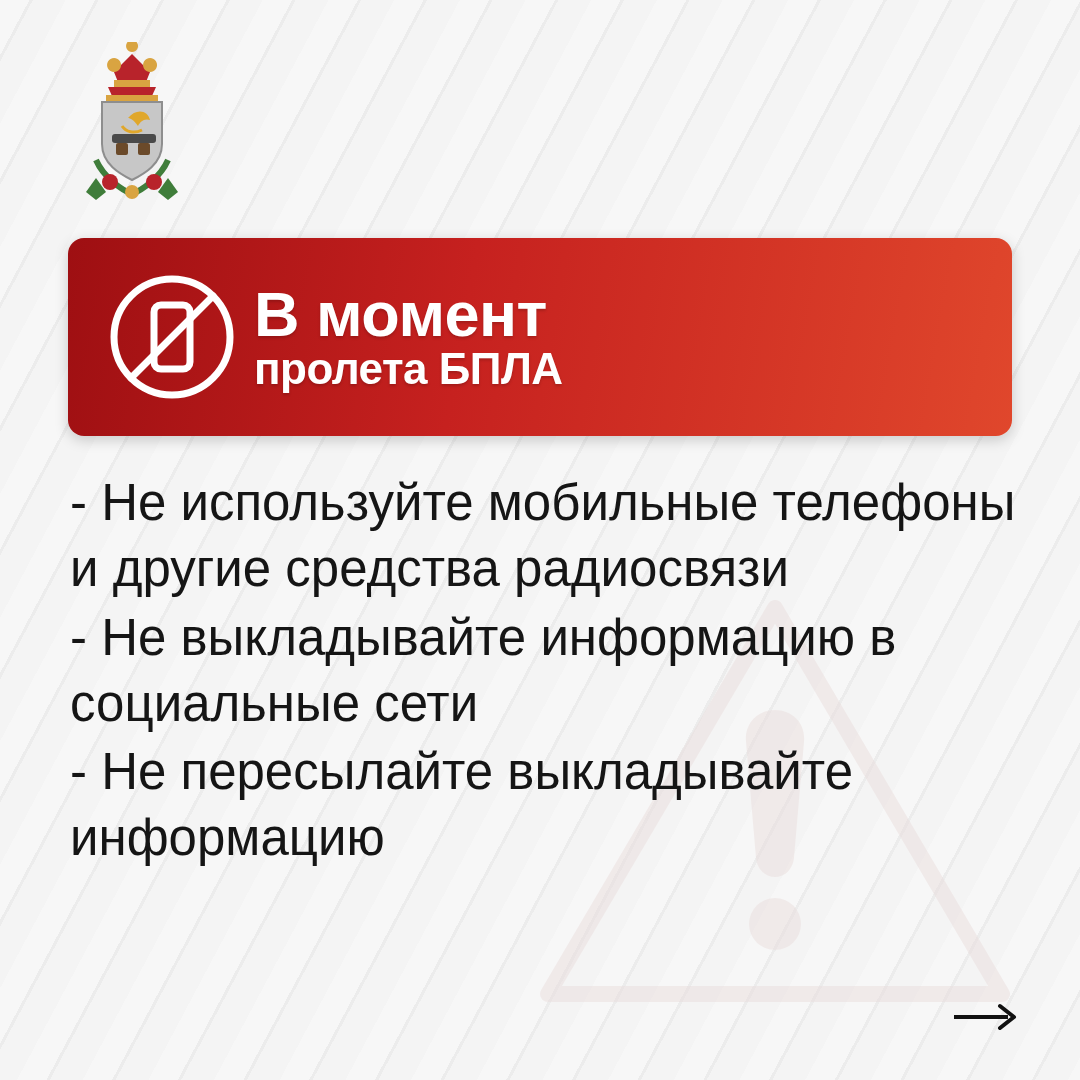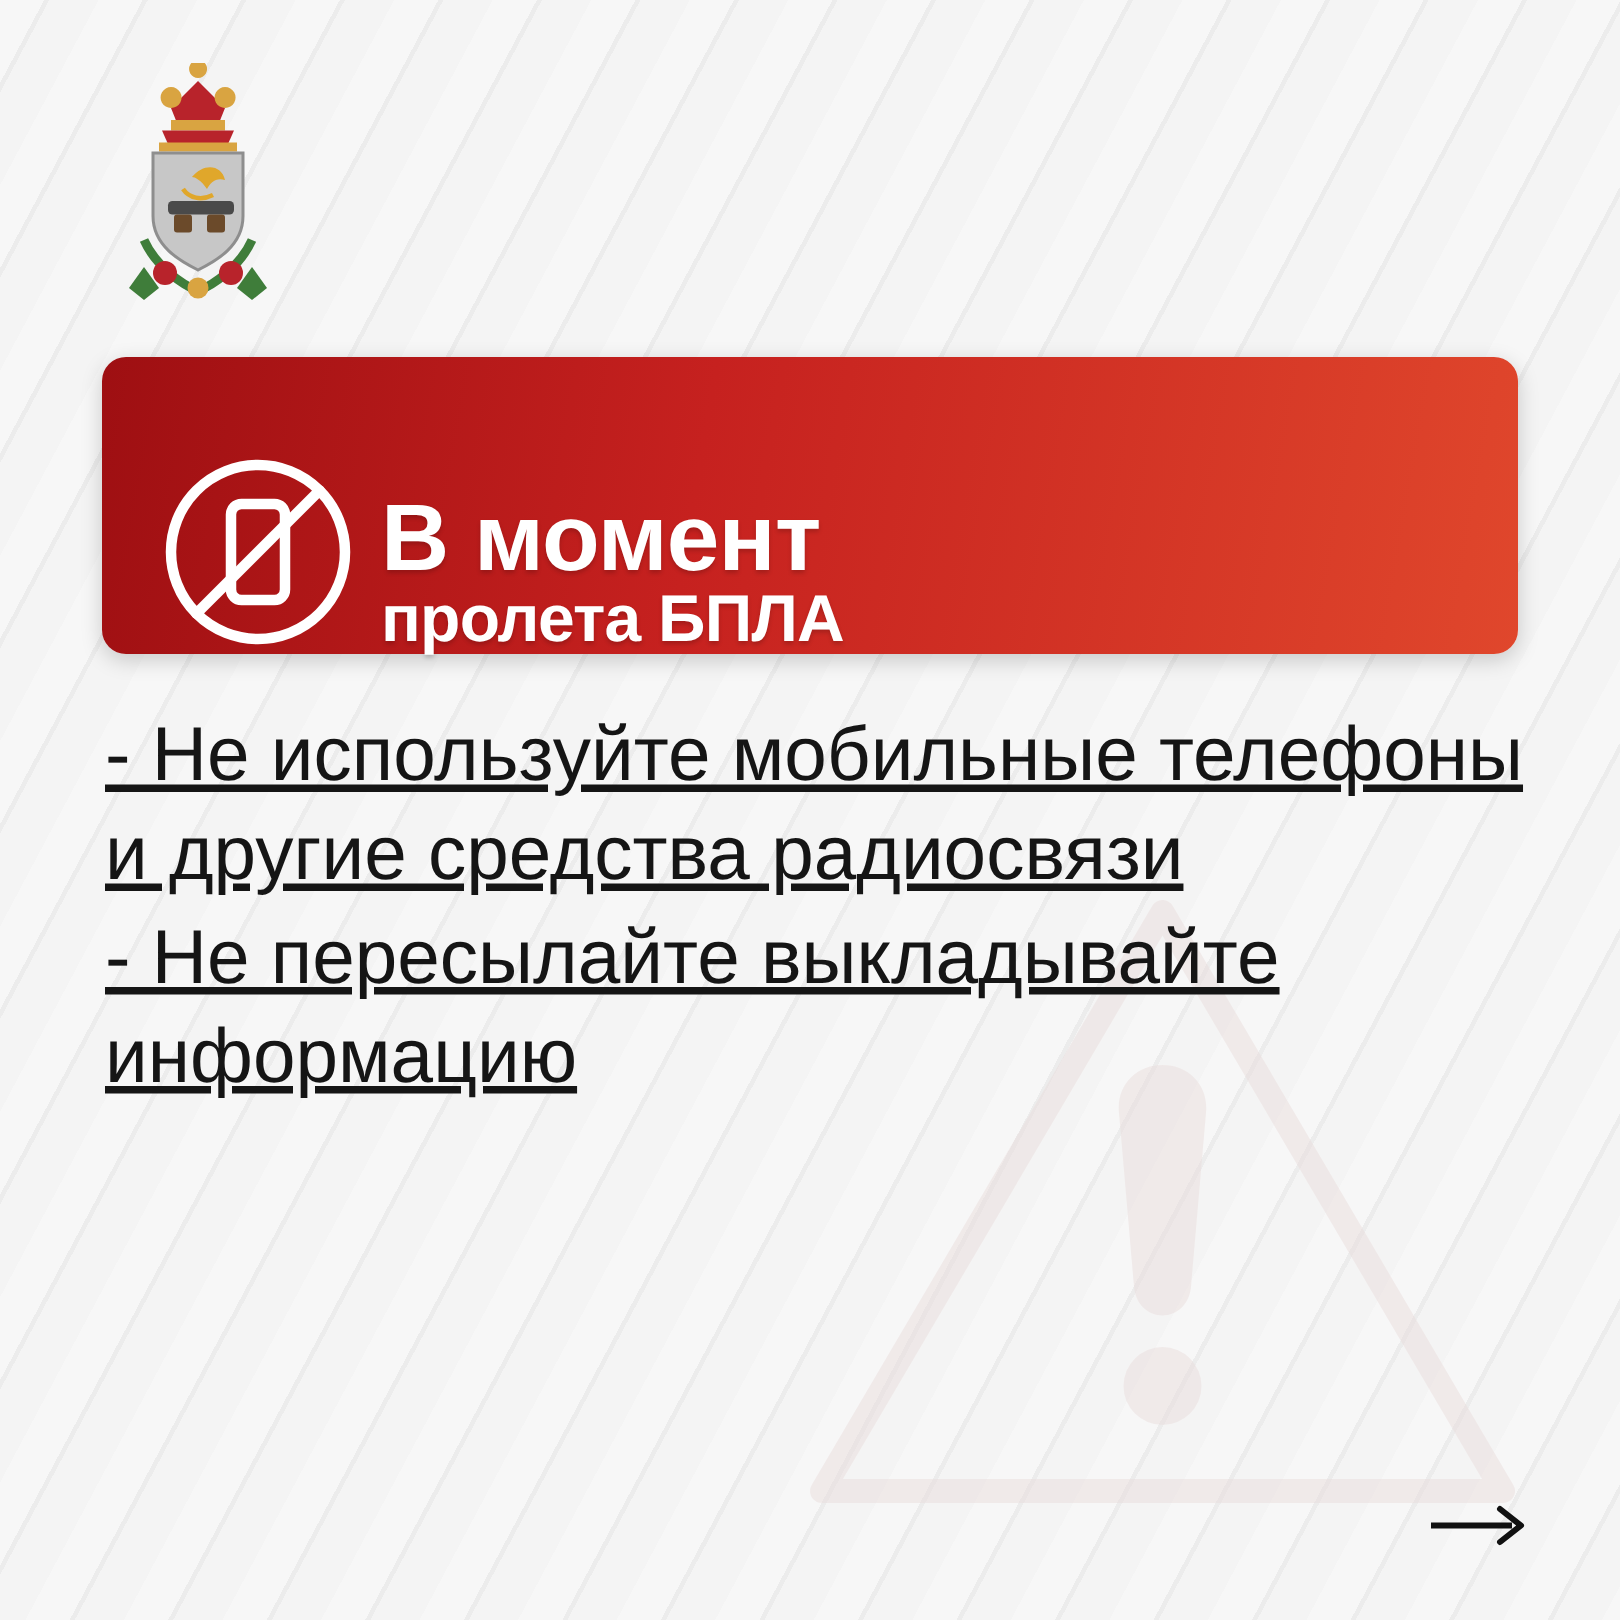--- a/index.html
+++ b/index.html
@@ -57,21 +57,21 @@
   .banner {
     position: absolute;
     left: 68px;
     top: 238px;
     width: 944px;
     height: 198px;
     border-radius: 16px;
     background: linear-gradient(100deg, #9e0f12 0%, #c6211f 42%, #e0472c 100%);
     box-shadow: 0 4px 14px rgba(0,0,0,0.18);
     display: flex;
-    align-items: flex-end;
+    align-items: center;
     box-sizing: border-box;
     padding: 0 26px 0 36px;
   }
   .banner-icon {
     flex: 0 0 auto;
     width: 136px;
     height: 136px;
     margin-right: 14px;
   }
   .banner-text {
@@ -93,21 +93,20 @@
     left: 70px;
     top: 470px;
     width: 950px;
     color: #151515;
     font-size: 51px;
     line-height: 1.30;
     font-weight: 400;
   }
   .body-text p {
     margin: 0 0 2px 0;
-    text-decoration: underline;
   }
 
   
   .next-arrow {
     position: absolute;
     right: 62px;
     bottom: 46px;
     width: 66px;
     height: 34px;
   }
@@ -159,20 +158,21 @@
       <line x1="27" y1="109" x2="109" y2="27" stroke="#ffffff" stroke-width="7" stroke-linecap="round"></line>
     </svg>
     <div class="banner-text">
       <span>В момент</span>
       <span class="line2">пролета БПЛА</span>
     </div>
   </div>
 
   <div class="body-text">
     <p>- Не используйте мобильные телефоны и другие средства радиосвязи</p>
+    <p>- Не выкладывайте информацию в социальные сети</p>
     <p>- Не пересылайте выкладывайте информацию</p>
   </div>
 
   <svg class="next-arrow" viewBox="0 0 66 34" aria-hidden="true">
     <line x1="2" y1="17" x2="56" y2="17" stroke="#111111" stroke-width="4"></line>
     <path d="M48 6 L62 17 L48 28" fill="none" stroke="#111111" stroke-width="4" stroke-linecap="round" stroke-linejoin="round"></path>
   </svg>
 
 </div>
 

